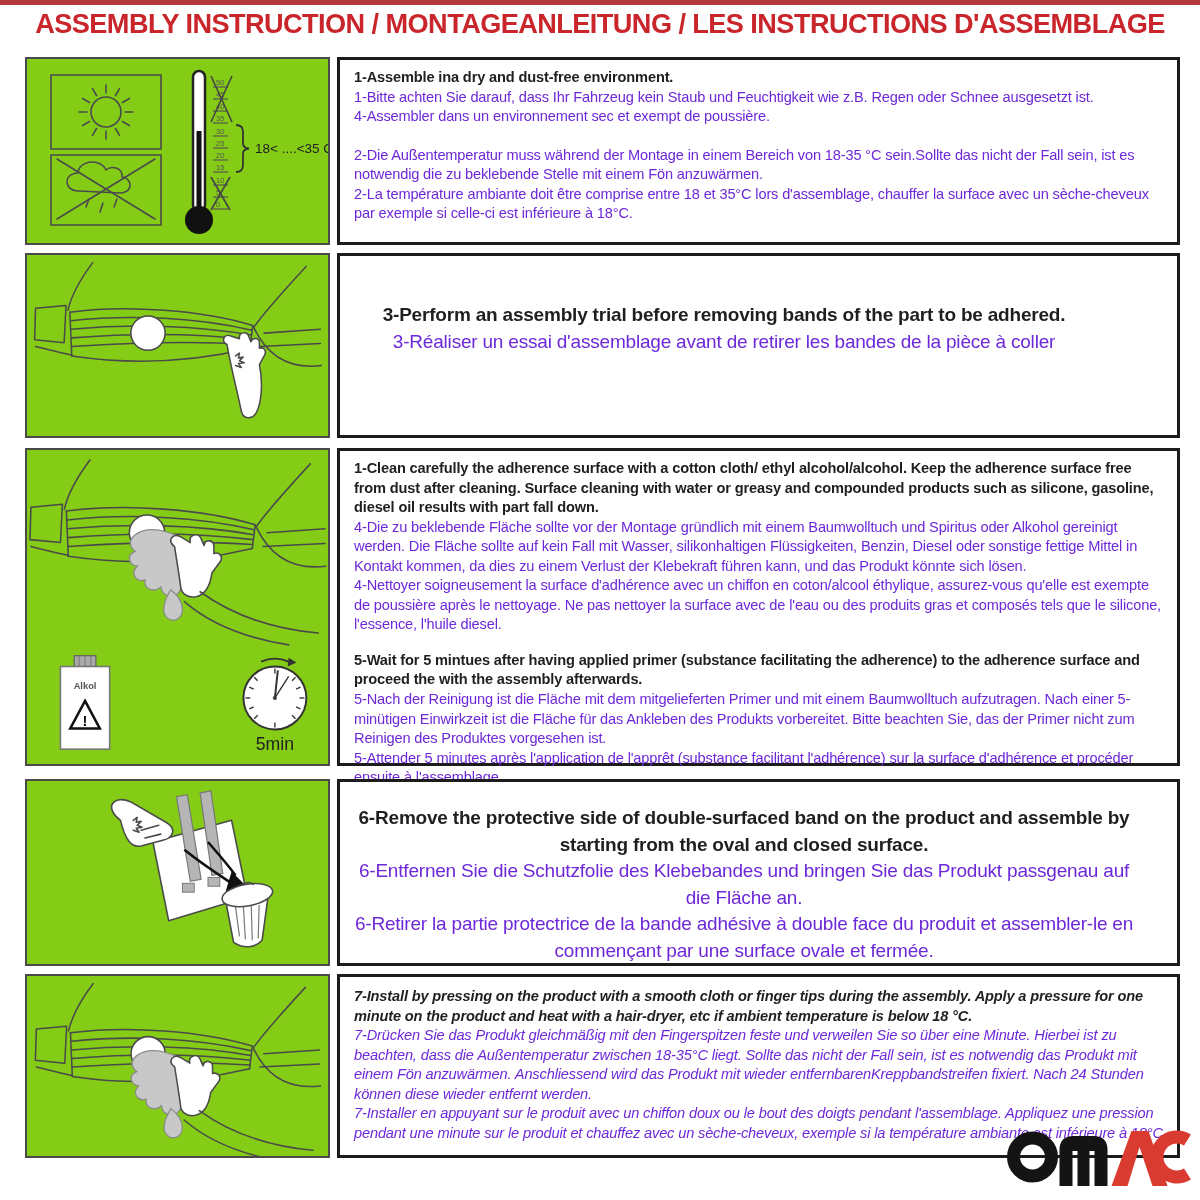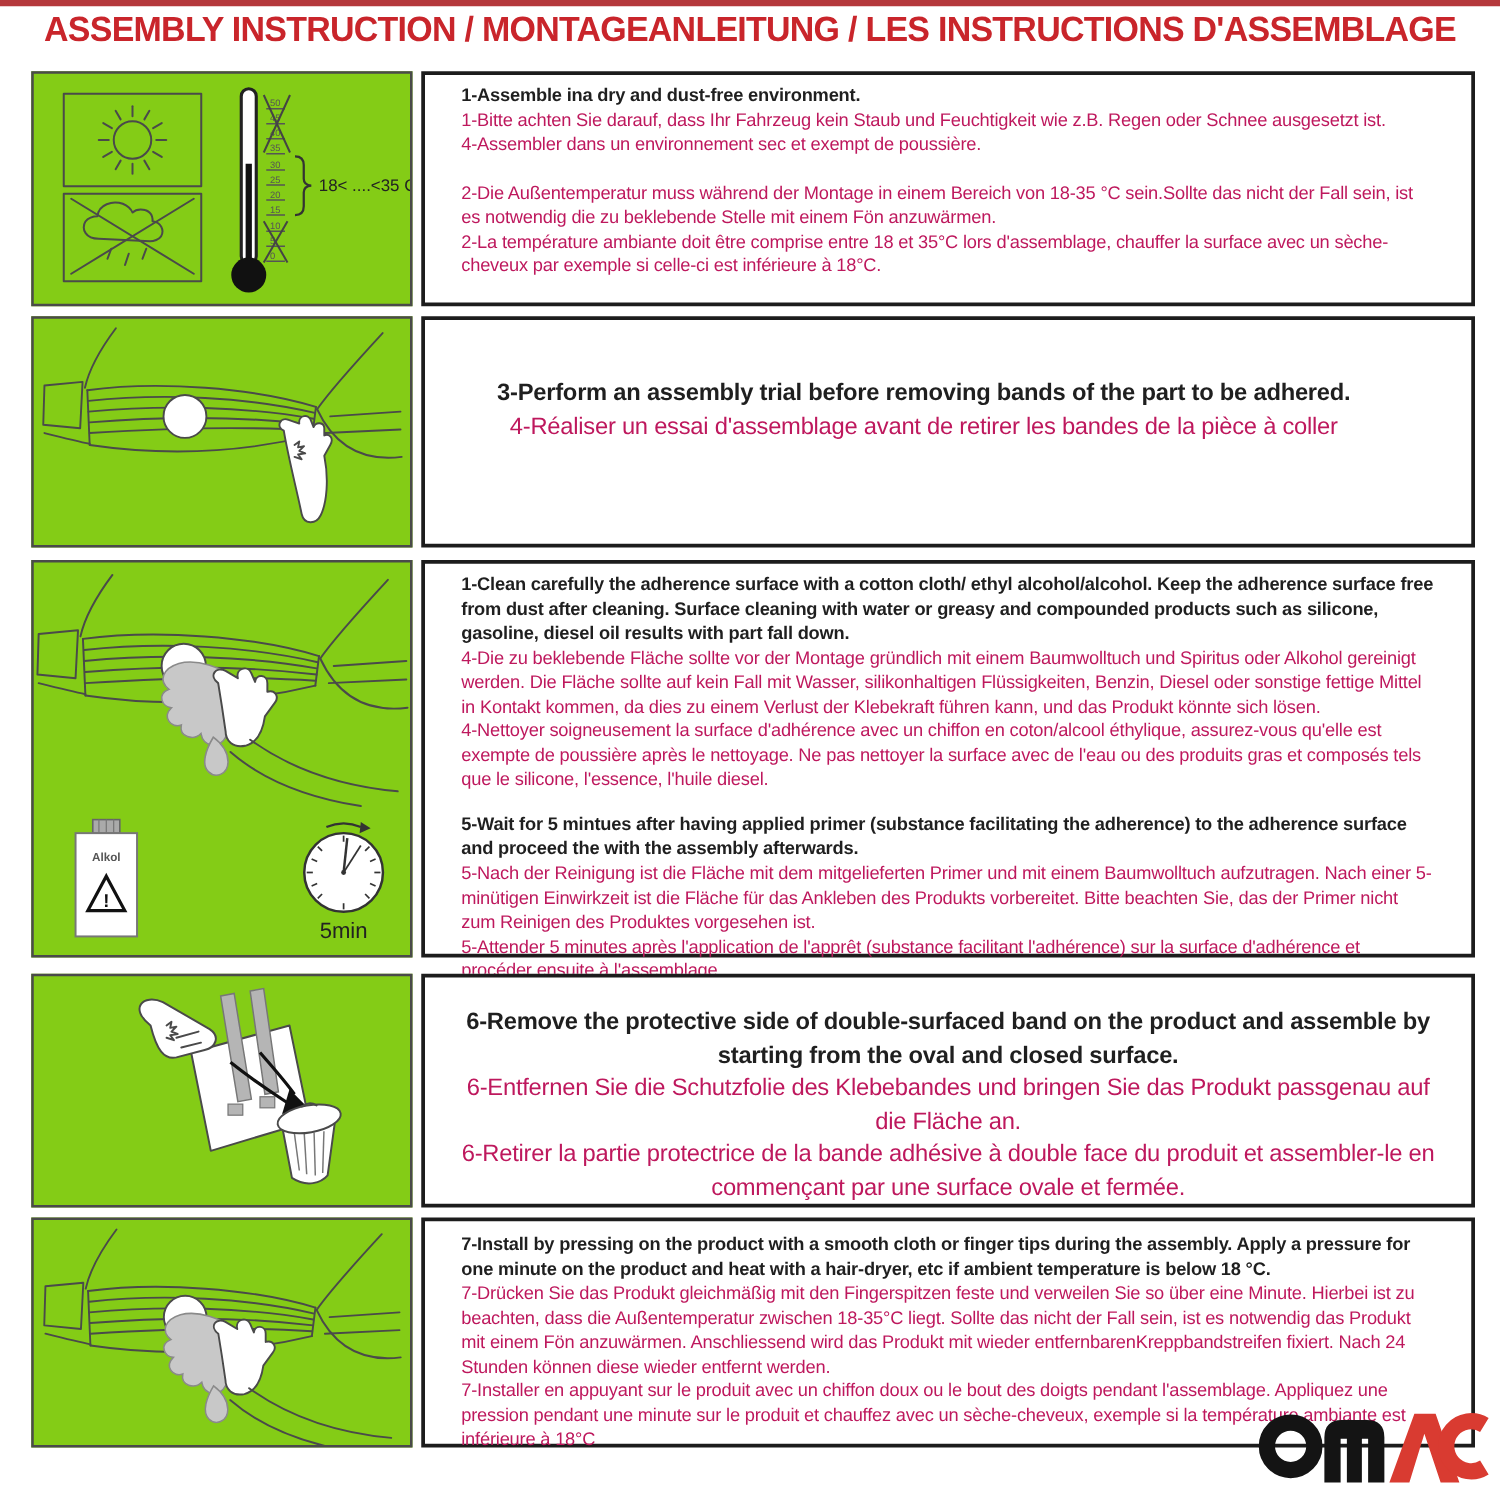--- a/index.html
+++ b/index.html
@@ -6,25 +6,25 @@
   .page{position:relative;width:1200px;height:1200px;background:#ffffff;overflow:hidden;
         font-family:"Liberation Sans",sans-serif;}
   .top-bar{position:absolute;left:0;top:0;width:1200px;height:5px;background:#b5383c;}
   .title{position:absolute;left:0;top:8px;width:1200px;margin:0;text-align:center;
          font-size:28px;font-weight:bold;letter-spacing:-0.6px;color:#c9252b;
          transform:scaleX(0.97);transform-origin:center;}
   .row{position:absolute;left:0;width:1200px;}
   .illus-box{position:absolute;left:25px;width:305px;background:#84cc16;
              border:2px solid #4a4a4a;box-sizing:border-box;}
   .text-box{position:absolute;left:337px;width:843px;background:#fff;
-            border:3px solid #1c1c1c;box-sizing:border-box;padding:8px 29px;}
+            border:3px solid #1c1c1c;box-sizing:border-box;padding:8px 14px;}
   .sec{margin:0;}
   .sec p{margin:0;}
   .en{font-weight:bold;color:#1f1f1f;}
-  .tr{color:#be185d;}
+  .tr{color:#6d28d9;}
   .small-row{font-size:14.6px;line-height:1.34;letter-spacing:-0.15px;}
   .big-row{font-size:19px;line-height:1.4;letter-spacing:-0.2px;text-align:center;}
   .gap18{margin-top:19px;}
   .gap16{margin-top:16px;}
   .logo{position:absolute;left:1005px;top:1124px;width:195px;height:64px;z-index:5;}
   svg{display:block;}
   .sk{stroke:#4a4a4a;stroke-width:1.6;fill:none;stroke-linecap:round;stroke-linejoin:round;}
   .skf{stroke:#4a4a4a;stroke-width:1.6;fill:#ffffff;stroke-linecap:round;stroke-linejoin:round;}
 </style>
 </head>
@@ -156,21 +156,21 @@
   <div class="row" style="top:253px;height:185px;">
     <div class="illus-box" style="top:0;height:185px;">
       <svg viewBox="0 0 306 190" width="301" height="181">
         <use href="#car-front"></use>
         <use href="#sketch-hand"></use>
       </svg>
     </div>
     <div class="text-box big-row" style="top:0;height:185px;padding-top:46px;">
       <div class="sec" style="max-width:740px;">
         <p class="en">3-Perform an assembly trial before removing bands of the part to be adhered.</p>
-        <p class="tr">4-Réaliser un essai d'assemblage avant de retirer les bandes de la pièce à coller</p>
+        <p class="tr">3-Réaliser un essai d'assemblage avant de retirer les bandes de la pièce à coller</p>
       </div>
     </div>
   </div>
 
   <div class="row" style="top:448px;height:318px;">
     <div class="illus-box" style="top:0;height:318px;">
       <svg viewBox="0 0 306 315" width="301" height="314">
         <use href="#car-front"></use>
         <use href="#cloth-hand"></use>
         <g transform="translate(0,205)">
@@ -255,21 +255,21 @@
     </div>
     <div class="text-box big-row" style="top:0;height:187px;padding-top:23px;">
       <div class="sec" style="max-width:780px;">
         <p class="en">6-Remove the protective side of double-surfaced band on the product and assemble by starting from the oval and closed surface.</p>
         <p class="tr">6-Entfernen Sie die Schutzfolie des Klebebandes und bringen Sie das Produkt passgenau auf die Fläche an.</p>
         <p class="tr">6-Retirer la partie protectrice de la bande adhésive à double face du produit et assembler-le en commençant par une surface ovale et fermée.</p>
       </div>
     </div>
   </div>
 
-  <div class="row" style="top:974px;height:135px;">
+  <div class="row" style="top:974px;height:135px;font-style:italic;">
     <div class="illus-box" style="top:0;height:184px;">
       <svg viewBox="0 0 306 190" width="301" height="180">
         <use href="#car-front"></use>
         <use href="#cloth-hand"></use>
       </svg>
     </div>
     <div class="text-box small-row" style="top:0;height:184px;padding-top:10px;">
       <div class="sec">
         <p class="en">7-Install by pressing on the product with a smooth cloth or finger tips during the assembly. Apply a pressure for one minute on the product and heat with a hair-dryer, etc if ambient temperature is below 18 °C.</p>
         <p class="tr">7-Drücken Sie das Produkt gleichmäßig mit den Fingerspitzen feste und verweilen Sie so über eine Minute. Hierbei ist zu beachten, dass die Außentemperatur zwischen 18-35°C liegt. Sollte das nicht der Fall sein, ist es notwendig das Produkt mit einem Fön anzuwärmen. Anschliessend wird das Produkt mit wieder entfernbarenKreppbandstreifen fixiert. Nach 24 Stunden können diese wieder entfernt werden.</p>

